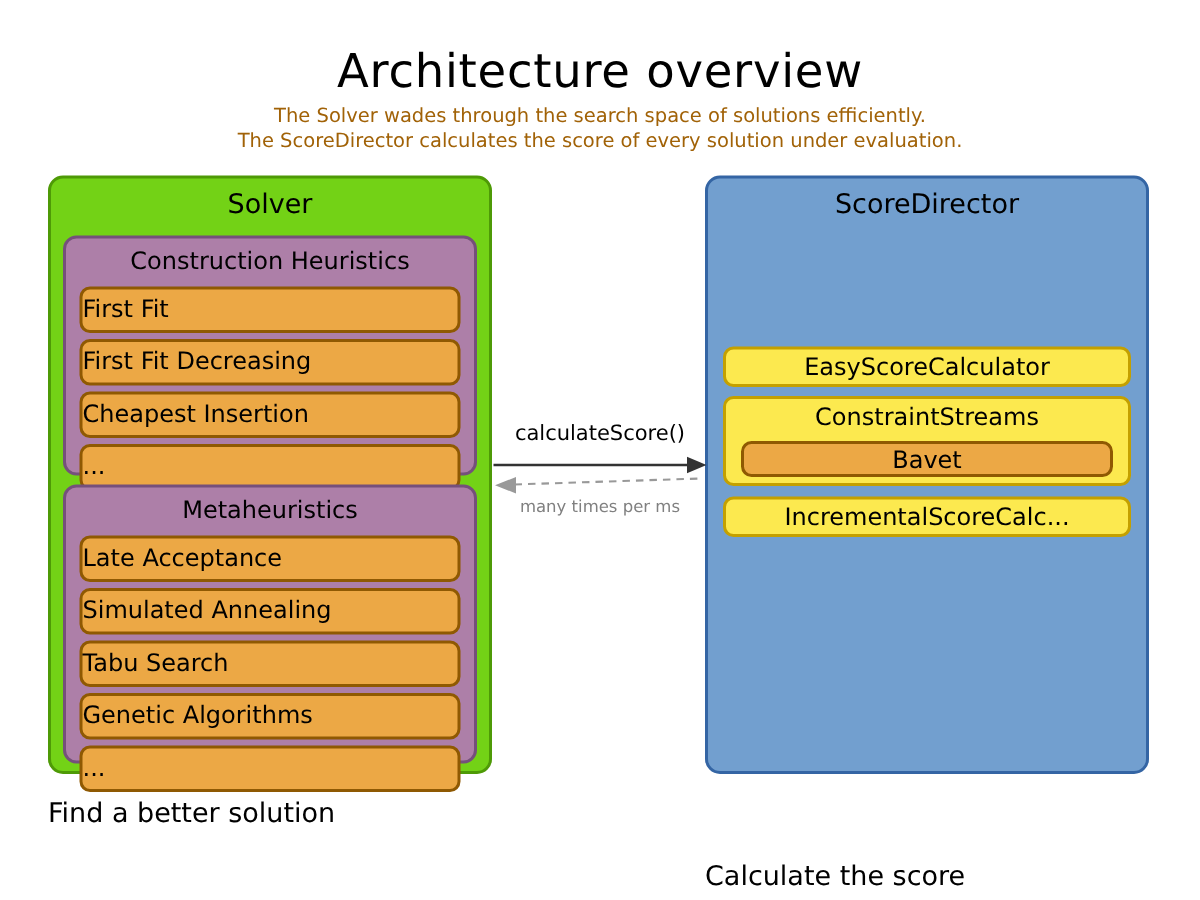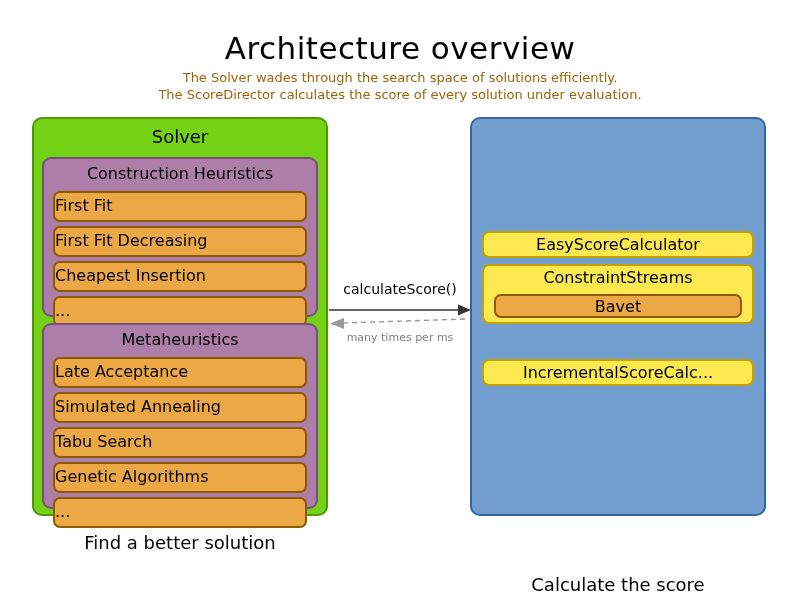--- a/index.html
+++ b/index.html
@@ -114,21 +114,21 @@
     box-sizing: border-box;
     text-align: center;
     font-size: 16px;
   }
   .yb-easy { top: 112px; height: 27px; line-height: 24px; }
   .yb-streams { top: 145px; height: 60px; }
   .yb-streams .yb-label {
     display: block;
     line-height: 24px;
   }
-  .yb-incremental { top: 212px; height: 27px; line-height: 24px; margin-top: 28px; }
+  .yb-incremental { top: 212px; height: 27px; line-height: 24px; }
   .bavet {
     position: absolute;
     top: 28px;
     left: 10px;
     right: 10px;
     height: 24px;
     line-height: 21px;
     background: var(--orange, #eca845);
     border: 2px solid var(--orange_border, #8f5902);
     border-radius: 7px;
@@ -159,21 +159,21 @@
     top: 331px;
     width: 150px;
     text-align: center;
     font-size: 11px;
     color: #808080;
   }
 
   
   .caption {
     position: absolute;
-    text-align: center;
+    text-align: left;
     font-size: 18px;
   }
   .caption-left {
     left: 32px;
     width: 296px;
     top: 532px;
   }
   .caption-right {
     left: 470px;
     width: 296px;
@@ -210,20 +210,21 @@
         <div class="row">Late Acceptance</div>
         <div class="row">Simulated Annealing</div>
         <div class="row">Tabu Search</div>
         <div class="row">Genetic Algorithms</div>
         <div class="row">...</div>
       </div>
     </div>
   </div>
 
   <div class="bigbox scoredirector-box">
+    <div class="bigbox-label">ScoreDirector</div>
 
     <div class="yellowbox yb-easy">EasyScoreCalculator</div>
 
     <div class="yellowbox yb-streams">
       <span class="yb-label">ConstraintStreams</span>
       <div class="bavet">Bavet</div>
     </div>
 
     <div class="yellowbox yb-incremental">IncrementalScoreCalc...</div>
   </div>

